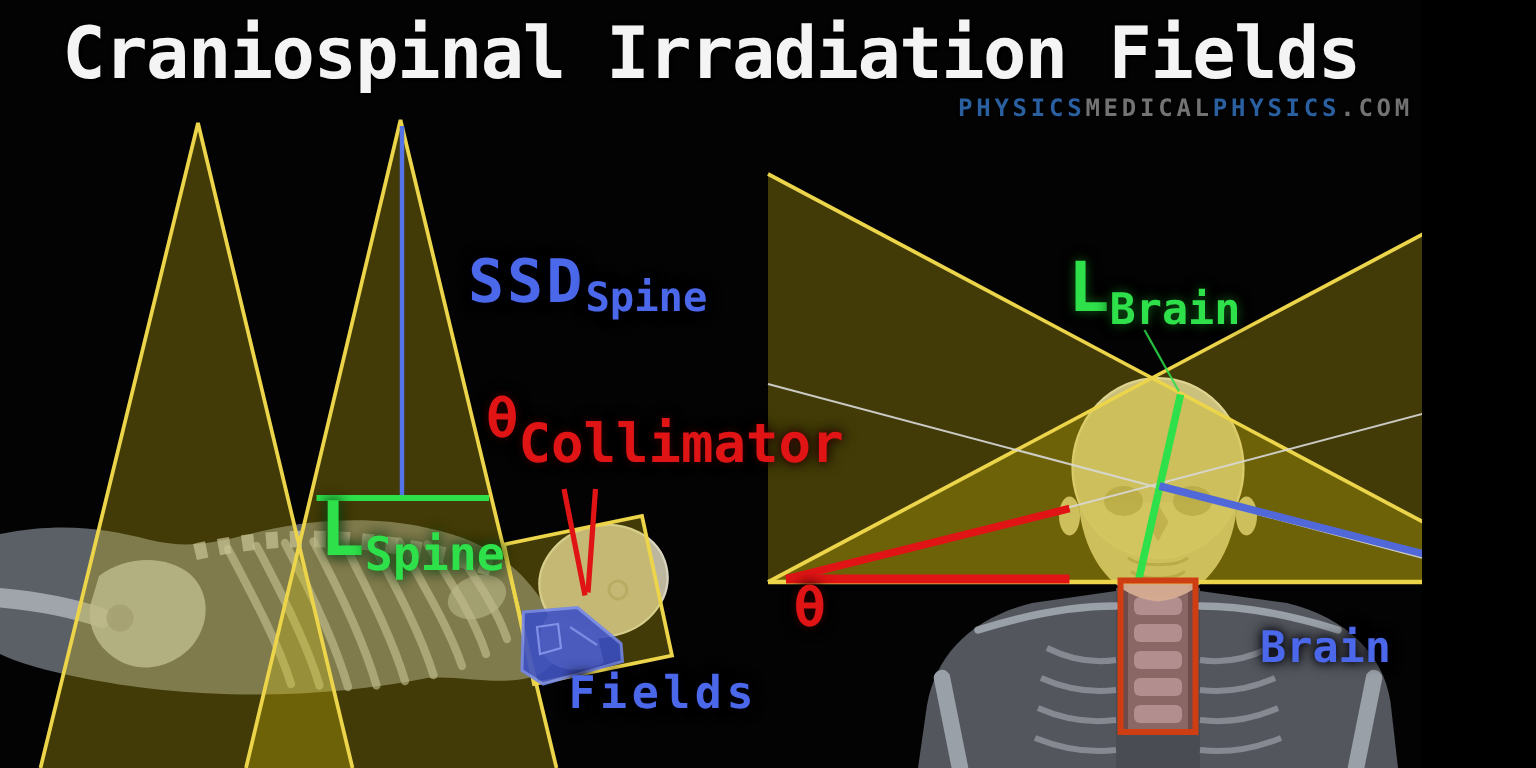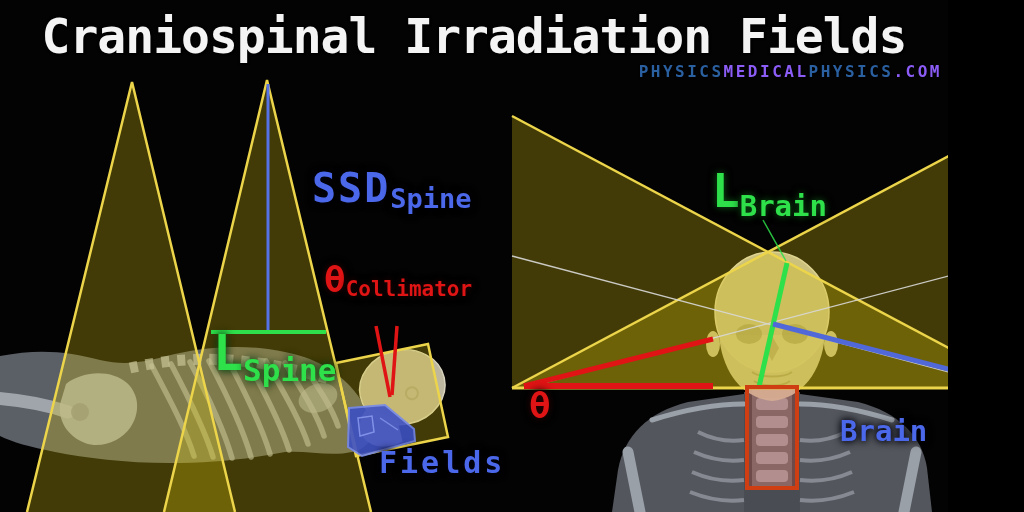--- a/index.html
+++ b/index.html
@@ -12,32 +12,32 @@
     position:absolute;left:0;right:0;top:8px;text-align:center;
     color:#f4f4f4;font-size:48px;font-weight:bold;letter-spacing:-1px;
     text-shadow:2px 2px 0 rgba(0,0,0,.85),0 0 3px #000;
     font-family:"DejaVu Sans Mono","Liberation Mono",monospace;
   }
   .watermark{
     position:absolute;top:62px;right:6px;font-size:16px;font-weight:bold;
     letter-spacing:2.5px;text-shadow:0 1px 2px #000;
   }
   .wm-dark{color:#2a5fa0;}
-  .wm-light{color:#8b5cf6;}
+  .wm-light{color:#737373;}
   .lbl{position:absolute;display:flex;align-items:flex-start;white-space:nowrap;
        font-weight:bold;line-height:1;}
   .lbl .main{line-height:1;}
   .lbl .sub{line-height:1;display:inline-block;}
   .blue{color:#4b68ea;text-shadow:0 0 6px rgba(0,0,20,.9),0 0 10px #000;text-align:right;}
   .green{color:#2ee04a;text-shadow:0 0 7px rgba(20,120,30,.8),0 0 10px #000;}
   .red{color:#e01414;text-shadow:0 0 6px rgba(60,0,0,.9),0 0 10px #000;}
   .lbl-ssd .main{font-size:40px;letter-spacing:2px;}
   .lbl-ssd .sub{font-size:27px;transform:translateY(17px);}
   .lbl-theta-col .main{font-size:36px;}
-  .lbl-theta-col .sub{font-size:21px;transform:translateY(17px);}
+  .lbl-theta-col .sub{font-size:36px;transform:translateY(17px);}
   .lbl-lspine .main{font-size:50px;}
   .lbl-lspine .sub{font-size:31px;transform:translateY(27px);}
   .lbl-block{font-size:30px;letter-spacing:3px;}
   .lbl-lbrain .main{font-size:46px;}
   .lbl-lbrain .sub{font-size:29px;transform:translateY(24px);}
   .lbl-couch .main{font-size:36px;}
   .lbl-couch .sub{font-size:28px;transform:translateY(17px);}
   .lbl-sad .main{font-size:40px;letter-spacing:2px;}
   .lbl-sad .sub{font-size:29px;transform:translateY(19px);}
 </style>

